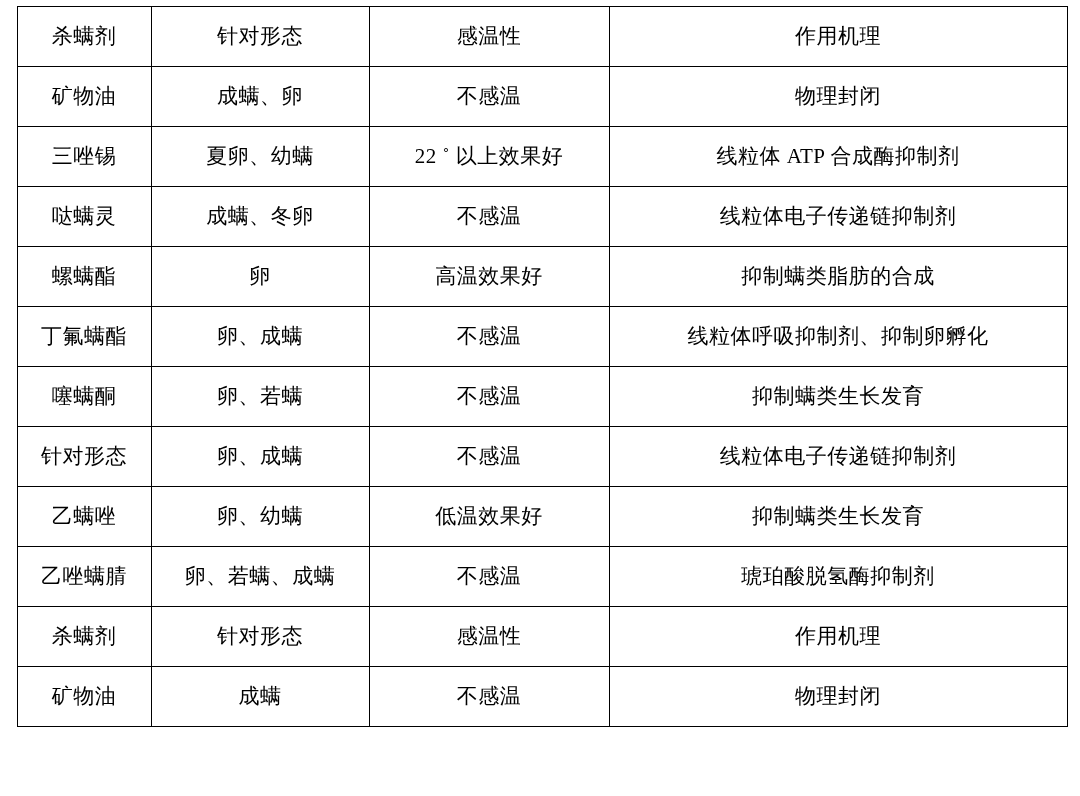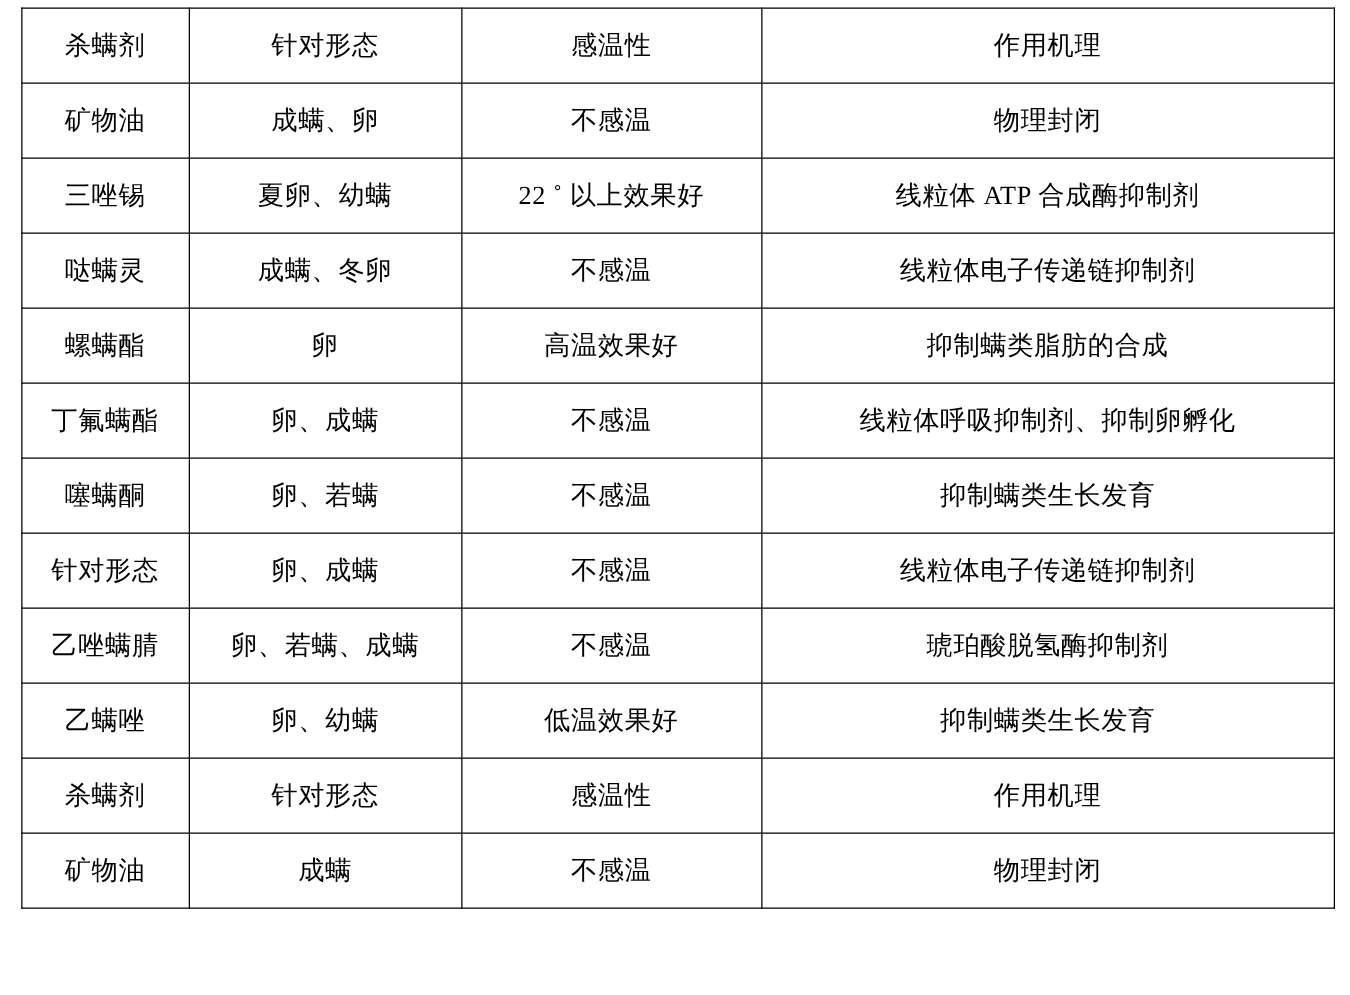--- a/index.html
+++ b/index.html
@@ -98,30 +98,30 @@
         <td>不感温</td>
         <td>抑制螨类生长发育</td>
       </tr>
       <tr>
         <td>针对形态</td>
         <td>卵、成螨</td>
         <td>不感温</td>
         <td>线粒体电子传递链抑制剂</td>
       </tr>
       <tr>
+        <td>乙螨唑</td>
+        <td>卵、幼螨</td>
+        <td>低温效果好</td>
+        <td>抑制螨类生长发育</td>
+      </tr>
+      <tr>
         <td>乙唑螨腈</td>
         <td>卵、若螨、成螨</td>
         <td>不感温</td>
         <td>琥珀酸脱氢酶抑制剂</td>
-      </tr>
-      <tr>
-        <td>乙螨唑</td>
-        <td>卵、幼螨</td>
-        <td>低温效果好</td>
-        <td>抑制螨类生长发育</td>
       </tr>
       <tr>
         <td>杀螨剂</td>
         <td>针对形态</td>
         <td>感温性</td>
         <td>作用机理</td>
       </tr>
       <tr>
         <td>矿物油</td>
         <td>成螨</td>

